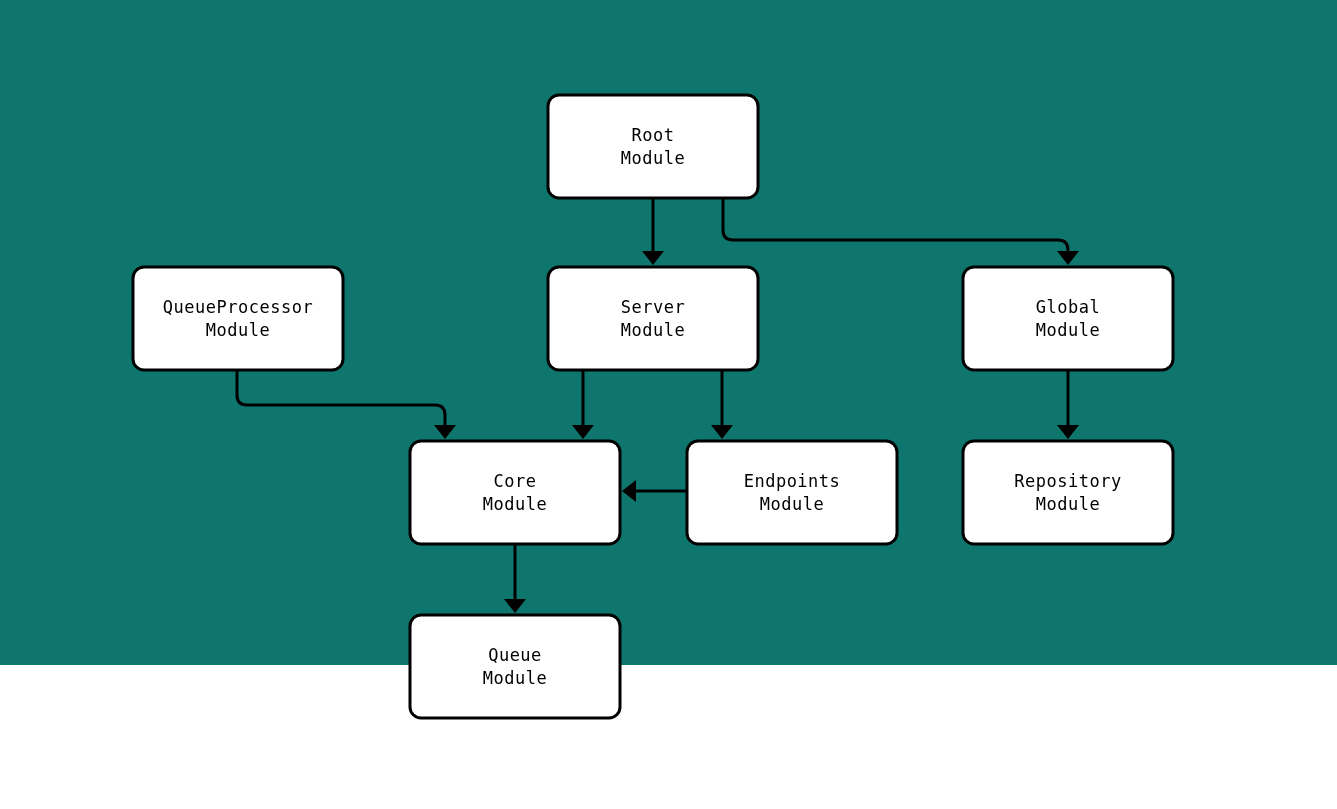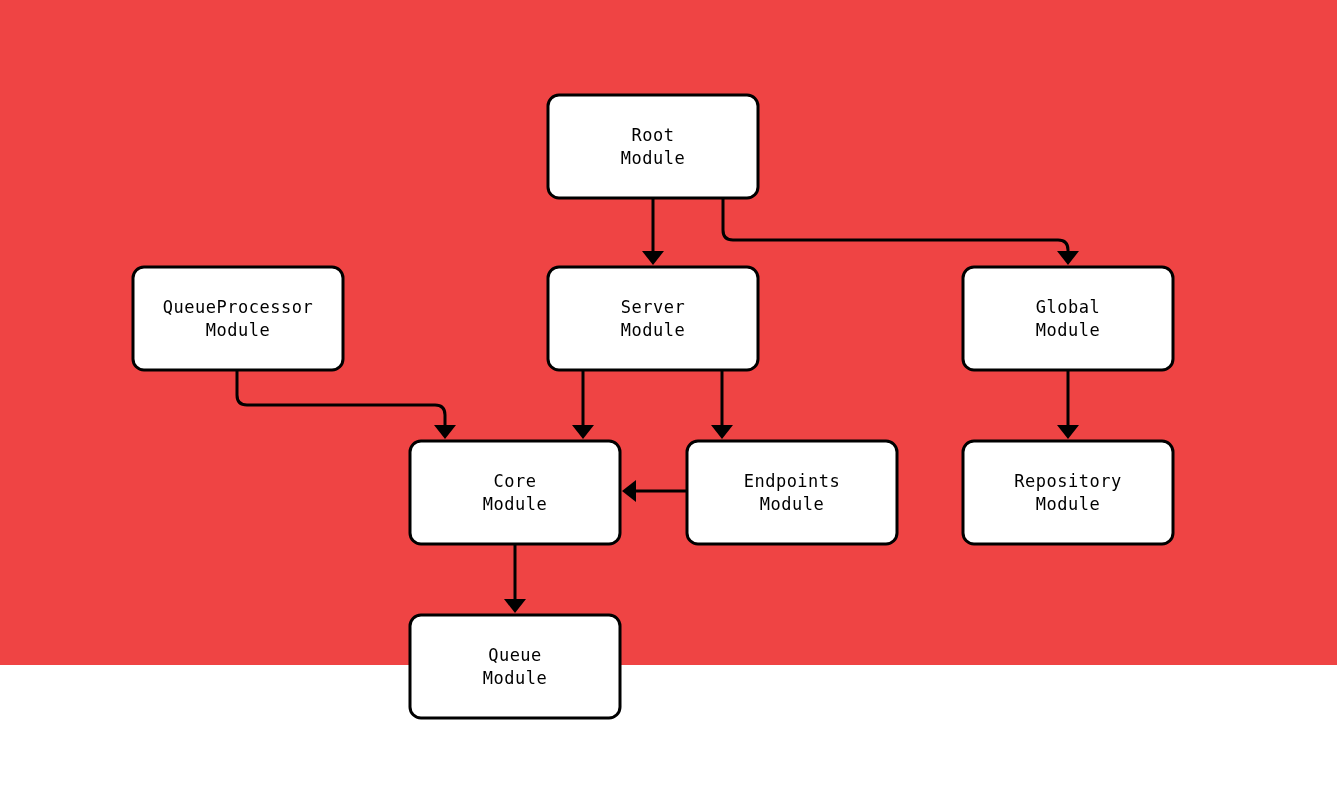--- a/index.html
+++ b/index.html
@@ -10,21 +10,21 @@
   body {
     width: 1337px;
     height: 809px;
     font-family: "DejaVu Sans Mono", "Liberation Mono", monospace;
     overflow: hidden;
   }
   #diagram-root {
     position: relative;
     width: 1337px;
     height: 665px;
-    background: #ef4444;
+    background: #0f766e;
   }
   svg#graph {
     display: block;
     width: 1337px;
     height: 809px;
   }
   .node-box {
     fill: #ffffff;
     stroke: #000000;
     stroke-width: 3;

